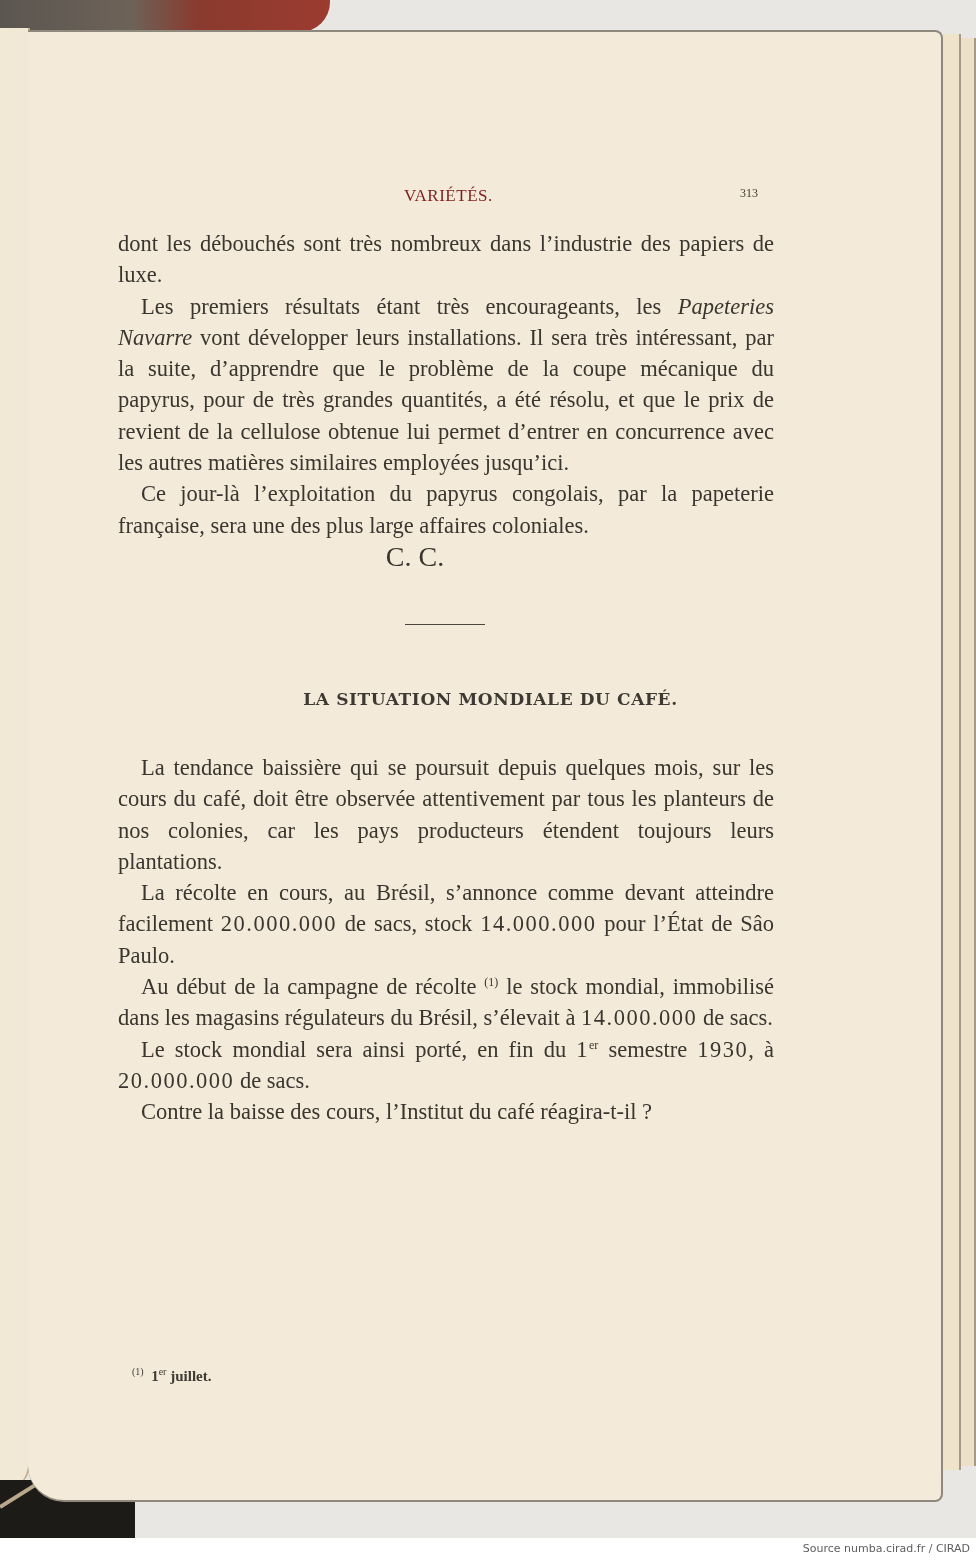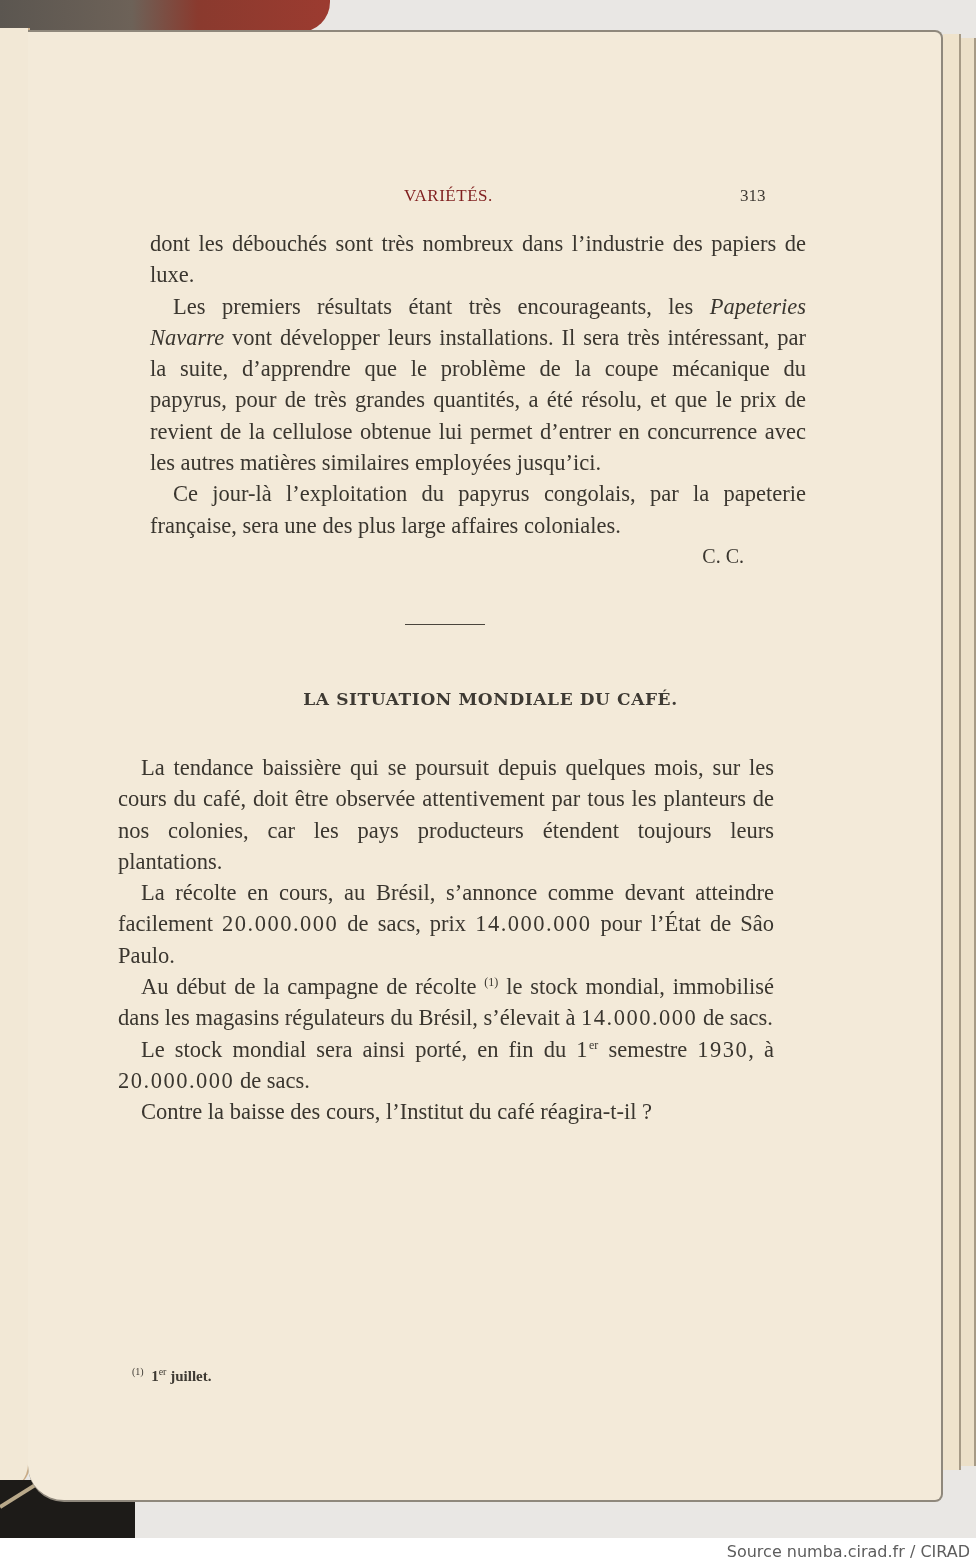--- a/index.html
+++ b/index.html
@@ -85,21 +85,21 @@
       top: 186px;
       left: 404px;
       font-size: 17px;
       letter-spacing: 0.5px;
       color: #7f1d1d;
     }
     .page-number {
       position: absolute;
       top: 186px;
       left: 740px;
-      font-size: 17px;
+      font-size: 12px;
       color: #3e3a33;
     }
     .text-block {
       position: absolute;
       left: 118px;
       width: 656px;
       color: #3a362f;
       font-size: 22.5px;
       line-height: 31.3px;
       text-align: justify;
@@ -108,23 +108,23 @@
       margin: 0;
       text-indent: 23px;
     }
     .text-block p.noindent {
       text-indent: 0;
     }
     .text-block em {
       font-style: italic;
     }
     .signature {
-      text-align: right;
+      text-align: center;
       padding-right: 62px;
-      font-size: 20px;
+      font-size: 28px;
     }
     .rule {
       position: absolute;
       left: 405px; top: 624px;
       width: 80px;
       height: 0;
       border-top: 1.5px solid #4a453d;
     }
     .section-title {
       position: absolute;
@@ -153,57 +153,57 @@
       left: 132px; top: 1368px;
       font-size: 15px;
       font-weight: bold;
       color: #3e3a33;
     }
     .footnote sup { font-size: 10px; font-weight: normal; }
     .source-credit {
       position: absolute;
       right: 6px; top: 1542px;
       font-family: "DejaVu Sans", sans-serif;
-      font-size: 16px;
+      font-size: 11px;
       color: #5d5d5d;
     }
   </style>
 </head>
 <body>
 
 <div class="scan-bg"></div>
 <div class="binding-top"></div>
 <div class="prev-leaf"></div>
 <div class="binding-bottom">
     <div class="stripe"></div>
   </div>
 <div class="page-edge-1"></div>
 <div class="page-edge-2"></div>
 
 <div class="page"></div>
 
 <div class="running-head">VARIÉTÉS.</div>
 <div class="page-number">313</div>
 
-<div class="text-block" id="article1" style="top:228px;margin-left:32px;">
+<div class="text-block" id="article1" style="top:228px;">
   <div id="a1-paras">
       <p class="noindent"><span>dont les débouchés sont très nombreux dans l’industrie des papiers de luxe.</span></p>
       <p><span>Les premiers résultats étant très encourageants, les </span><em>Pape­teries Navarre</em><span> vont développer leurs installations. Il sera très intéressant, par la suite, d’apprendre que le problème de la coupe mécanique du papyrus, pour de très grandes quantités, a été résolu, et que le prix de revient de la cellulose obtenue lui permet d’entrer en concurrence avec les autres matières simi­laires employées jusqu’ici.</span></p>
       <p><span>Ce jour-là l’exploitation du papyrus congolais, par la papeterie française, sera une des plus large affaires coloniales.</span></p>
     </div>
   <div class="signature">C. C.</div>
 </div>
 
 <div class="rule"></div>
 
 <div class="section-title"><span>LA SITUATION MONDIALE DU CAFÉ</span><span style="margin-left:0">.</span></div>
 
 <div class="text-block" style="top:752px;">
   <p><span>La tendance baissière qui se poursuit depuis quelques mois, sur les cours du café, doit être observée attentivement par tous les planteurs de nos colonies, car les pays producteurs étendent toujours leurs plantations.</span></p>
-  <p><span>La récolte en cours, au Brésil, s’annonce comme devant atteindre facilement </span><span class="num">20.000.000</span><span> de sacs, prix </span><span class="num">14.000.000</span><span> pour l’État de Sâo Paulo.</span></p>
+  <p><span>La récolte en cours, au Brésil, s’annonce comme devant atteindre facilement </span><span class="num">20.000.000</span><span> de sacs, stock </span><span class="num">14.000.000</span><span> pour l’État de Sâo Paulo.</span></p>
   <p><span>Au début de la campagne de récolte </span><sup>(1)</sup><span> le stock mondial, immobilisé dans les magasins régulateurs du Brésil, s’élevait à </span><span class="num">14.000.000</span><span> de sacs.</span></p>
   <p><span>Le stock mondial sera ainsi porté, en fin du </span><span class="num">1</span><sup>er</sup><span> semestre </span><span class="num">1930</span><span>, à </span><span class="num">20.000.000</span><span> de sacs.</span></p>
   <p><span>Contre la baisse des cours, l’Institut du café réagira-t-il ?</span></p>
 </div>
 
 <div class="footnote"><sup>(1)</sup>&nbsp; <span>1</span><sup>er</sup> <span>juillet.</span></div>
 
 <div class="source-credit">Source numba.cirad.fr / CIRAD</div>
 
 </body></html>

